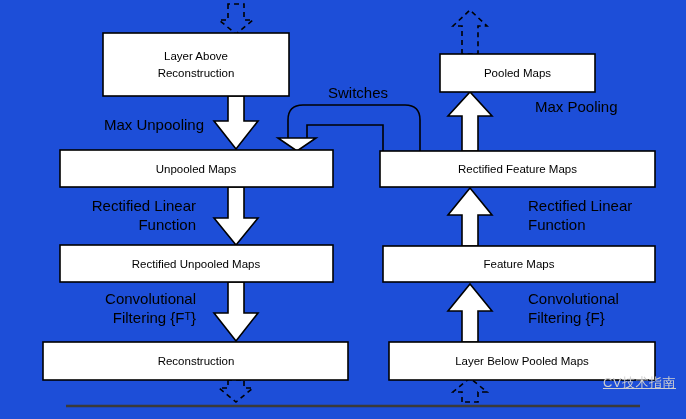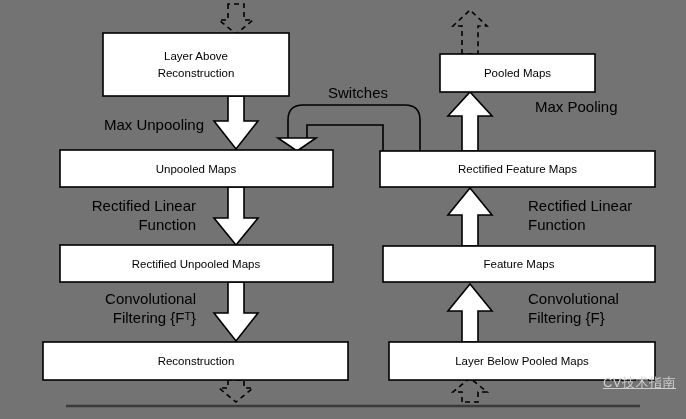--- a/index.html
+++ b/index.html
@@ -11,21 +11,21 @@
     width: 686px;
     height: 419px;
     font-family: "Liberation Sans", sans-serif;
     overflow: hidden;
     position: relative;
   }
   #diagram-root {
     position: relative;
     width: 686px;
     height: 419px;
-    background: #737373;
+    background: #1d4ed8;
   }
   svg.canvas {
     position: absolute;
     top: 0;
     left: 0;
     width: 686px;
     height: 419px;
   }
   .box-rect {
     fill: #ffffff;

